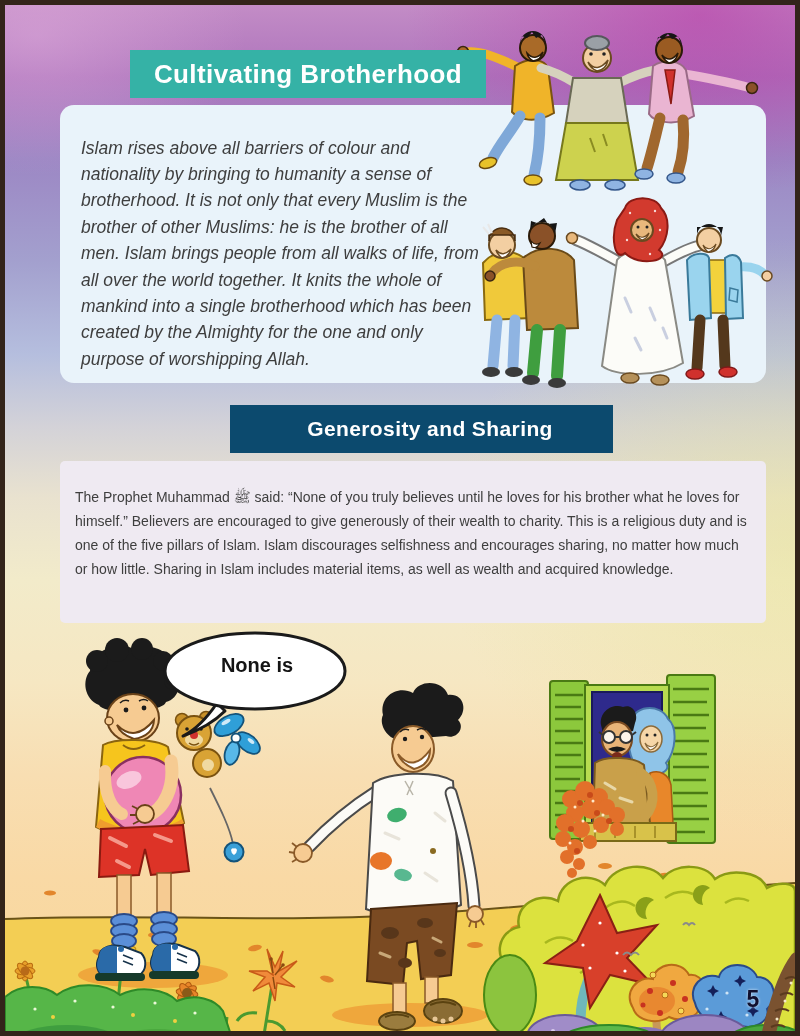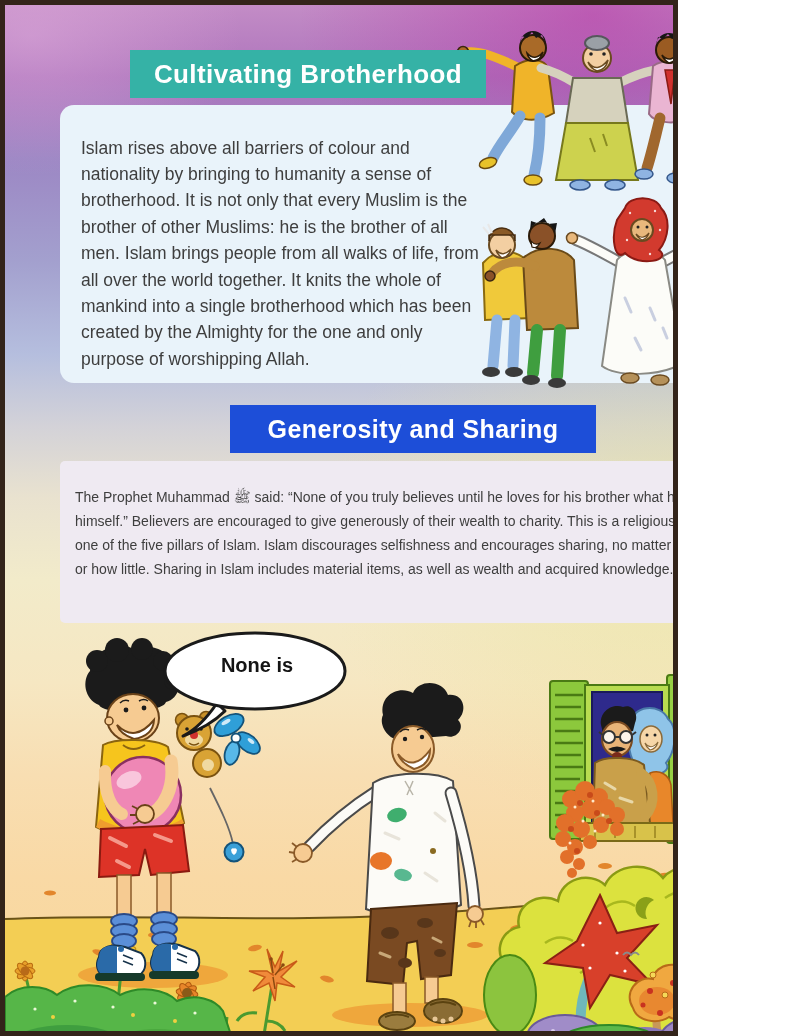--- a/index.html
+++ b/index.html
@@ -1,40 +1,40 @@
 <!DOCTYPE html>
 <html><head>
 <meta charset="utf-8">
 <style>
   html,body{margin:0;padding:0;}
   .page{
-    position:relative;width:678px;height:1036px;overflow:hidden;
+    position:relative;width:800px;height:1036px;overflow:hidden;
     font-family:"Liberation Sans",sans-serif;
     border:5px solid #33241a;box-sizing:border-box;
     background:#f8d697;
   }
   .watercolor{
     position:absolute;inset:0;
     background:
       radial-gradient(420px 260px at 88% 1%, rgba(184,52,164,0.55), rgba(184,52,164,0) 70%),
       radial-gradient(500px 420px at 101% 52%, rgba(232,228,150,0.50), rgba(232,228,150,0) 72%),
       radial-gradient(300px 200px at 4% 3%, rgba(230,180,225,0.45), rgba(230,180,225,0) 70%),
       linear-gradient(180deg,#c38cc6 0%,#ad74bc 7%,#9c87c4 15%,#a3a0ce 25%,#b5bede 34%,#d3d2d8 41%,#e9e2cf 48%,#f2ebca 56%,#f6e7c2 66%,#f8deb2 75%,#f9d9a5 85%,#f8d697 100%);
   }
   .panel{position:absolute;}
   .panel-blue{left:55px;top:100px;width:706px;height:278px;background:#e9f3fa;border-radius:14px;}
   .panel-lav{left:55px;top:456px;width:706px;height:162px;background:#efeaf2;border-radius:5px;}
   .section-header{
     position:absolute;display:flex;align-items:center;justify-content:center;
     color:#fff;font-weight:800;letter-spacing:.4px;
   }
   .hdr-teal{left:125px;top:45px;width:356px;height:48px;background:#35b2a6;font-size:26px;}
-  .hdr-purple{left:225px;top:400px;width:366px;height:48px;background:#1d4ed8;font-size:25px;}
+  .hdr-purple{left:225px;top:400px;width:366px;height:48px;background:#0c4a6e;font-size:21px;padding-left:17px;}
   .body-text{position:absolute;color:#3e3e3e;}
-  .p1{left:76px;top:112px;width:402px;font-size:17.5px;line-height:26.4px;font-weight:500;}
+  .p1{left:76px;top:112px;width:402px;font-size:17.5px;line-height:26.4px;font-weight:500;font-style:italic;}
   .p2{left:70px;top:466px;width:676px;font-size:14px;line-height:24px;font-weight:500;}
   .illu{position:absolute;}
   .bubble-text{
     position:absolute;left:168px;top:648px;width:168px;text-align:center;
     font-weight:800;font-size:20px;line-height:24px;color:#141414;
   }
   .page-num{
     position:absolute;left:734px;top:981px;width:28px;text-align:center;
     font-weight:800;font-size:23px;color:#11102e;text-shadow:0 0 3px rgba(255,255,255,.8);
   }

